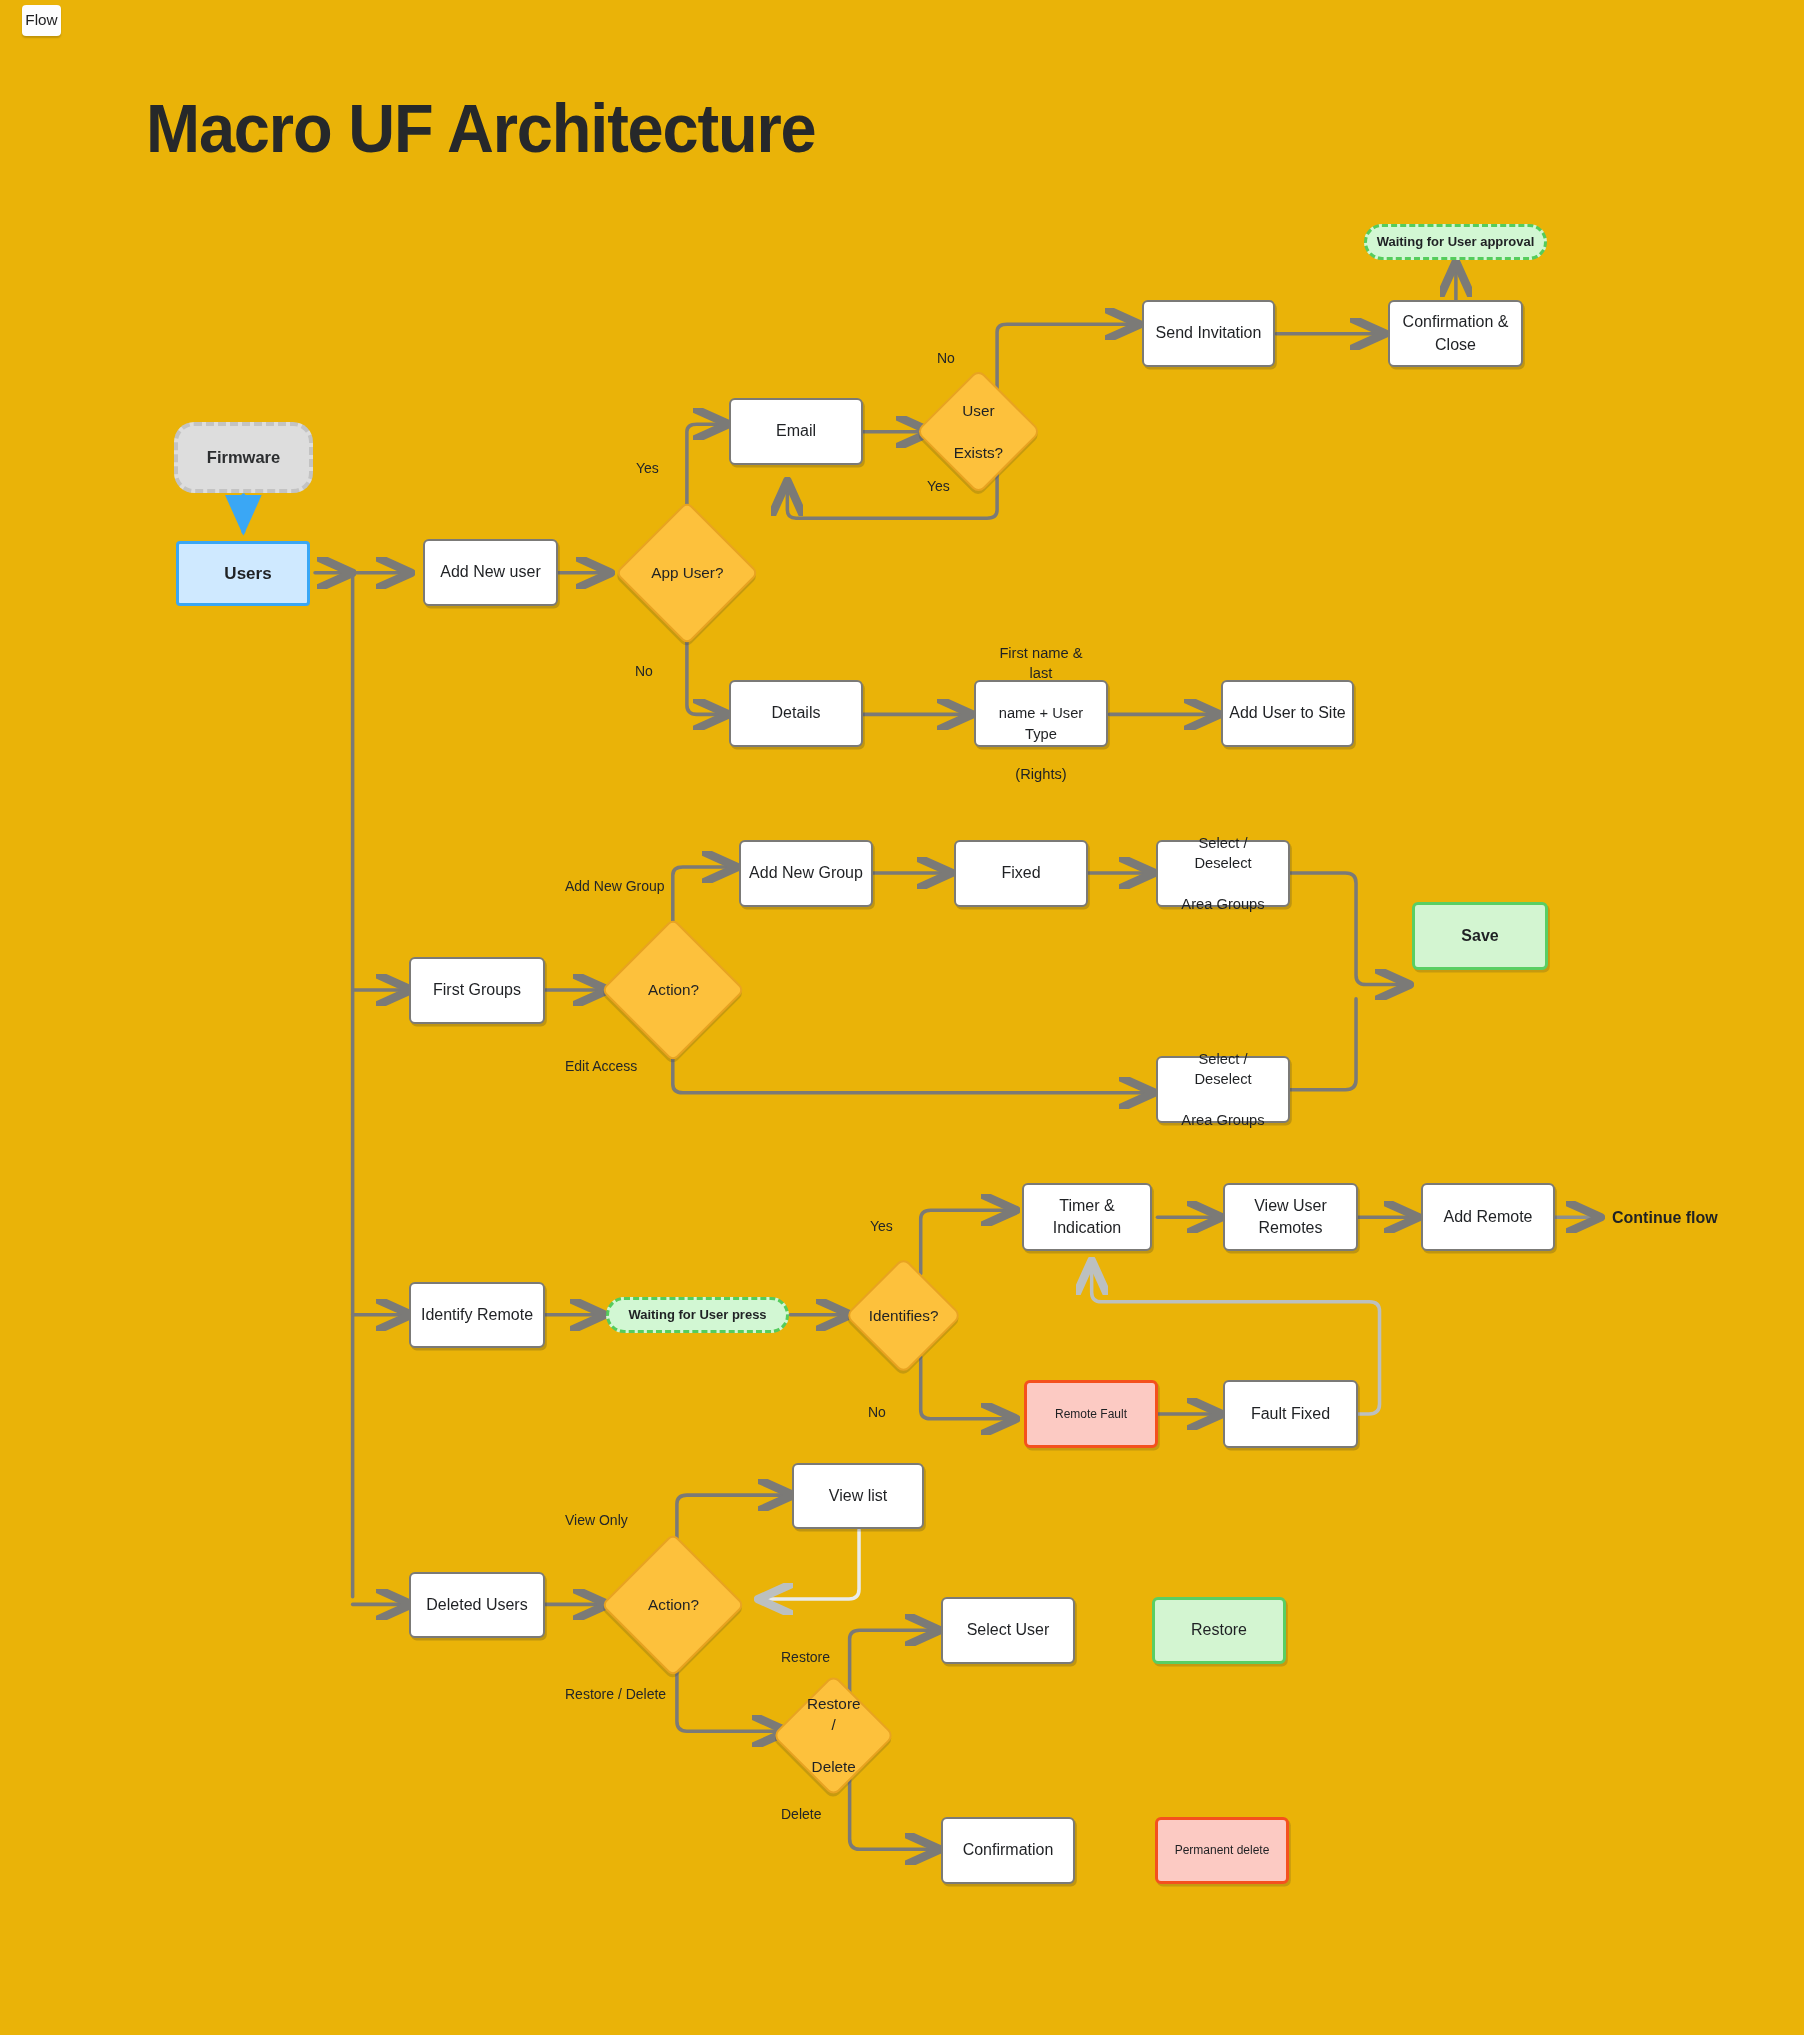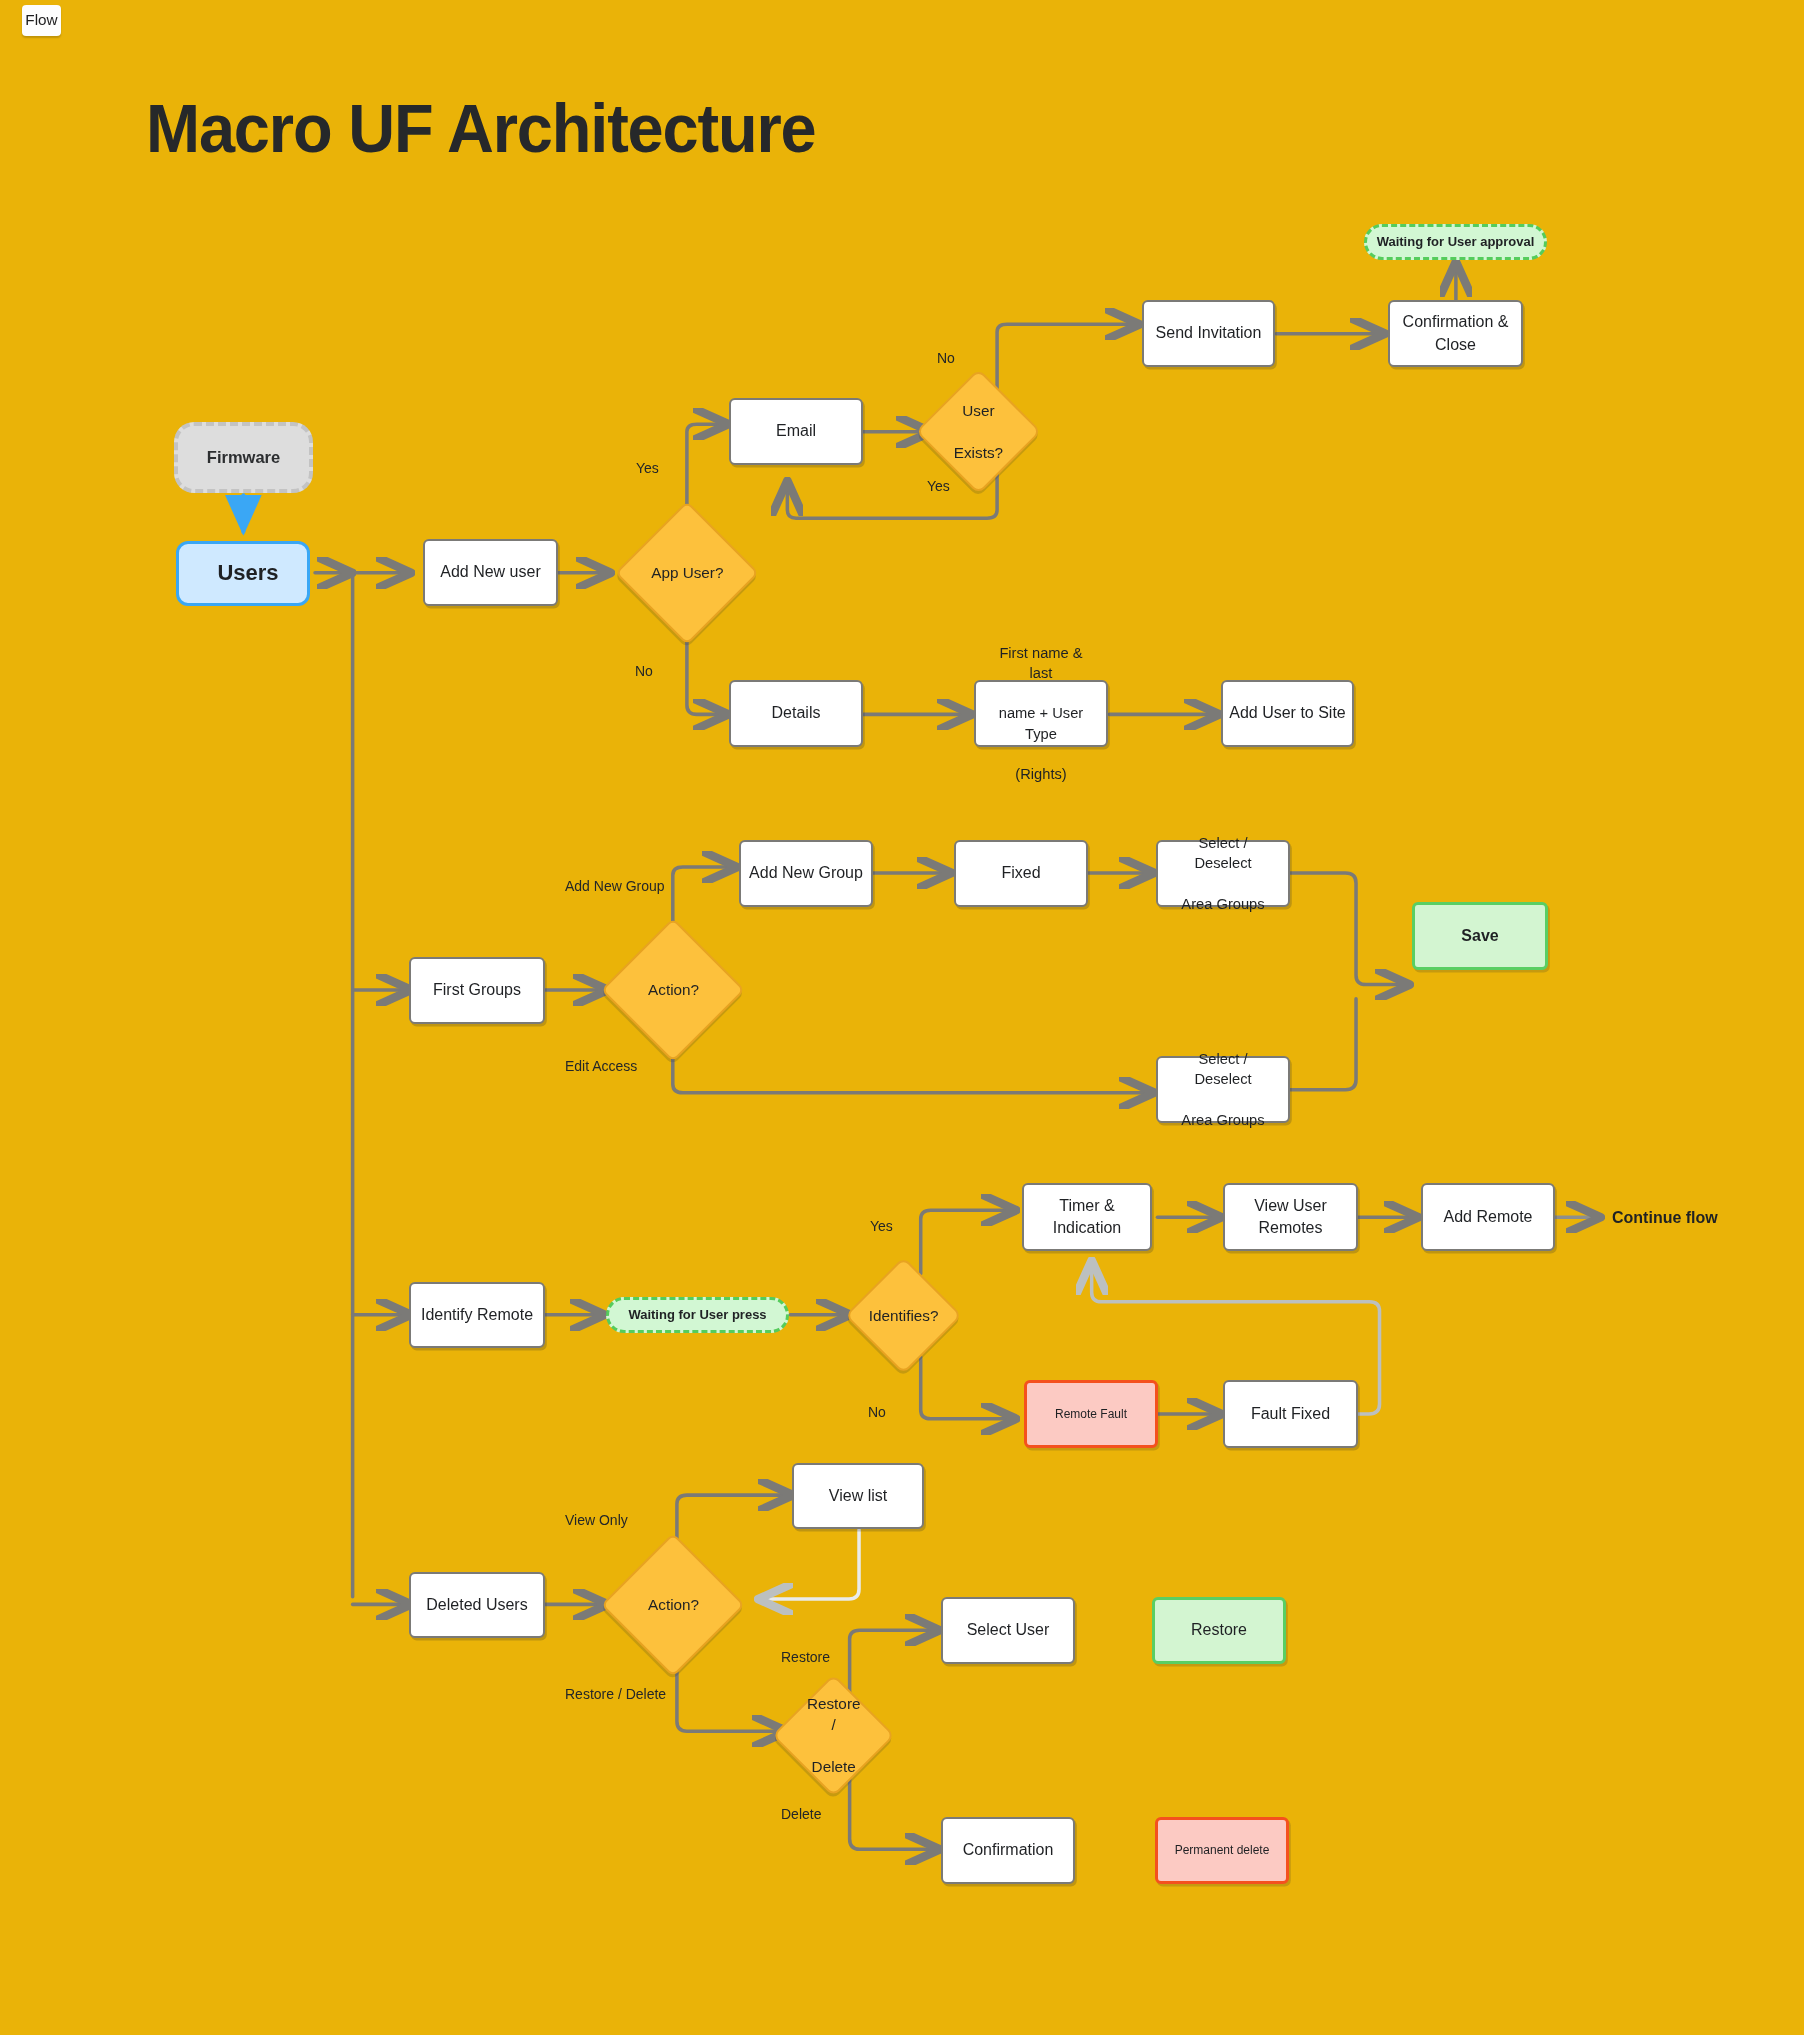--- a/index.html
+++ b/index.html
@@ -42,22 +42,22 @@
   .diamond > span{transform:rotate(-45deg);font-size:15.3px;white-space:nowrap;}
   .diamond.tall{border-radius:8.2px;}
 
   
   .pill-gray{
     background:#dddddd;border:4.1px dashed #c3c3c3;border-radius:20px;
     font-size:16.5px;font-weight:bold;color:#2c2e30;
   }
   
   .pill-blue{
-    background:#cfe9ff;border:3.5px solid #3aa7f5;border-radius:12px;
-    font-size:22px;font-weight:bold;color:#1f2124;padding-left:10px;
+    background:#cfe9ff;border:3.5px solid #3aa7f5;border-radius:4px;
+    font-size:17px;font-weight:bold;color:#1f2124;padding-left:10px;
   }
   
   .pill-green{
     background:#d2f7d3;border:3.5px dashed #55cc5c;border-radius:20px;
     font-size:13px;font-weight:bold;color:#1f2124;
   }
   
   .succ{
     background:#d3f5d1;border:3.5px solid #5ace63;border-radius:5.9px;
     font-size:16px;box-shadow:1.8px 2.4px 0 rgba(40,45,48,.18);

